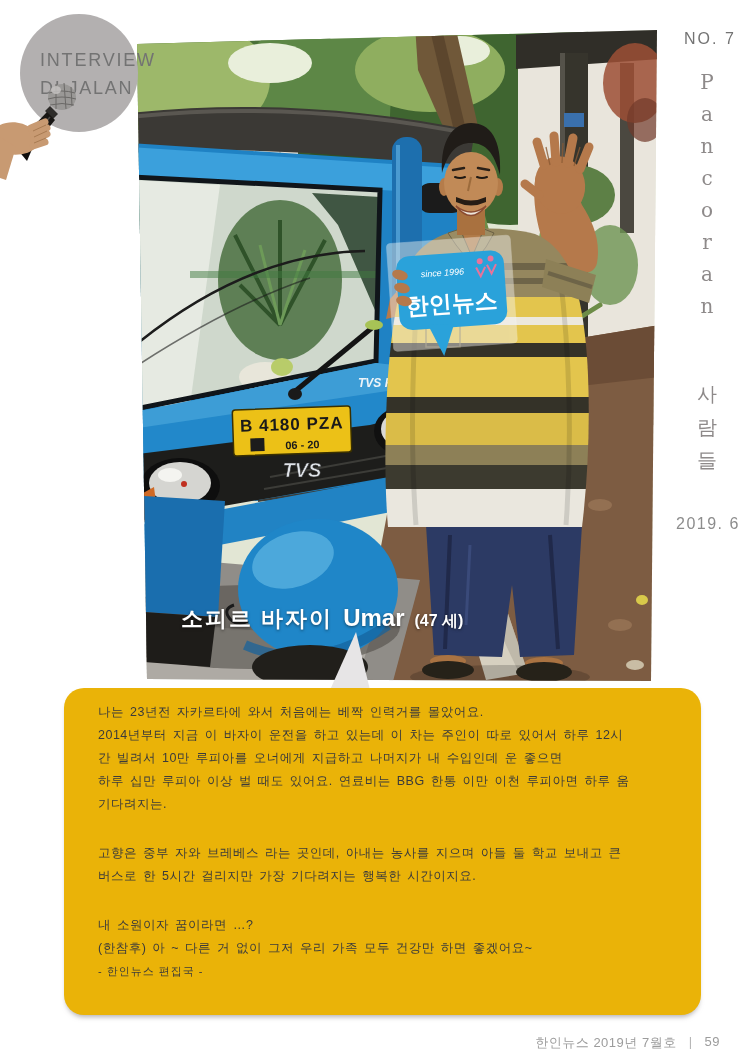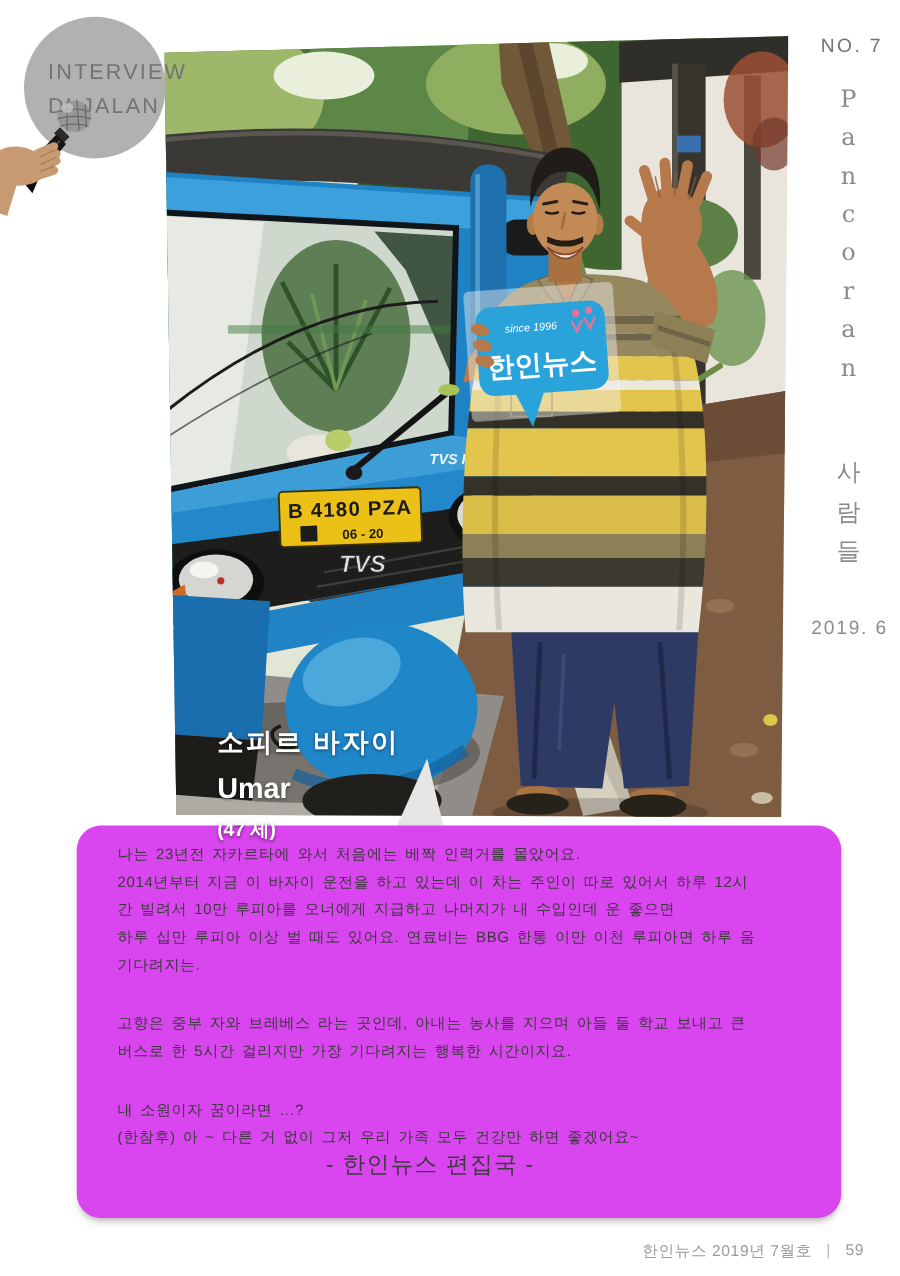--- a/index.html
+++ b/index.html
@@ -20,36 +20,36 @@
     color:#8e8a8a;font-size:20px;line-height:32px;font-family:"DejaVu Serif",serif;}
   .vert-sub{position:absolute;left:690px;top:378px;width:34px;text-align:center;
     color:#8e8a8a;font-size:20px;line-height:33px;}
   .issue-date{position:absolute;left:676px;top:515px;color:#8c8c8c;font-size:16px;
     letter-spacing:1.5px;}
 
   
   .photo-wrap{position:absolute;left:130px;top:25px;width:530px;height:660px;z-index:1;}
   .photo-caption{position:absolute;left:181px;top:604px;z-index:6;color:#ffffff;
     text-shadow:0 1px 3px rgba(0,0,0,.5);display:flex;align-items:baseline;gap:10px;
-    white-space:nowrap;flex-direction:column;}
+    white-space:nowrap;}
   .cap-role{font-size:22px;font-weight:bold;letter-spacing:2px;}
   .cap-name{font-size:24px;font-weight:bold;}
   .cap-age{font-size:16px;font-weight:bold;}
 
   
   .bubble-tail{position:absolute;left:324px;top:630px;z-index:2;}
   .quote-box{position:absolute;left:64px;top:688px;width:637px;height:327px;
-    background:#d946ef;border-radius:20px;z-index:2;
+    background:#eab308;border-radius:20px;z-index:2;
     box-shadow:0 4px 5px -2px rgba(120,115,118,.55);}
   .quote-inner{padding:13px 30px 0 34px;color:#3b3b3b;}
   .q-line{font-size:12.5px;line-height:23px;white-space:nowrap;letter-spacing:.5px;
     word-spacing:2px;min-height:23px;}
   .para{margin:0 0 26px 0;}
   .para:last-of-type{margin-bottom:0;}
-  .q-credit{font-size:19px;line-height:23px;text-align:center;padding-right:52px;
+  .q-credit{font-size:11px;line-height:23px;text-align:left;padding-right:52px;
     letter-spacing:1px;}
 
   
   .footer{position:absolute;right:30px;top:1034px;color:#9c9c9c;font-size:13px;
     display:flex;align-items:flex-start;gap:12px;letter-spacing:.5px;}
   .f-div{color:#b5b5b5;}
 </style>
 </head>
 <body>
 

